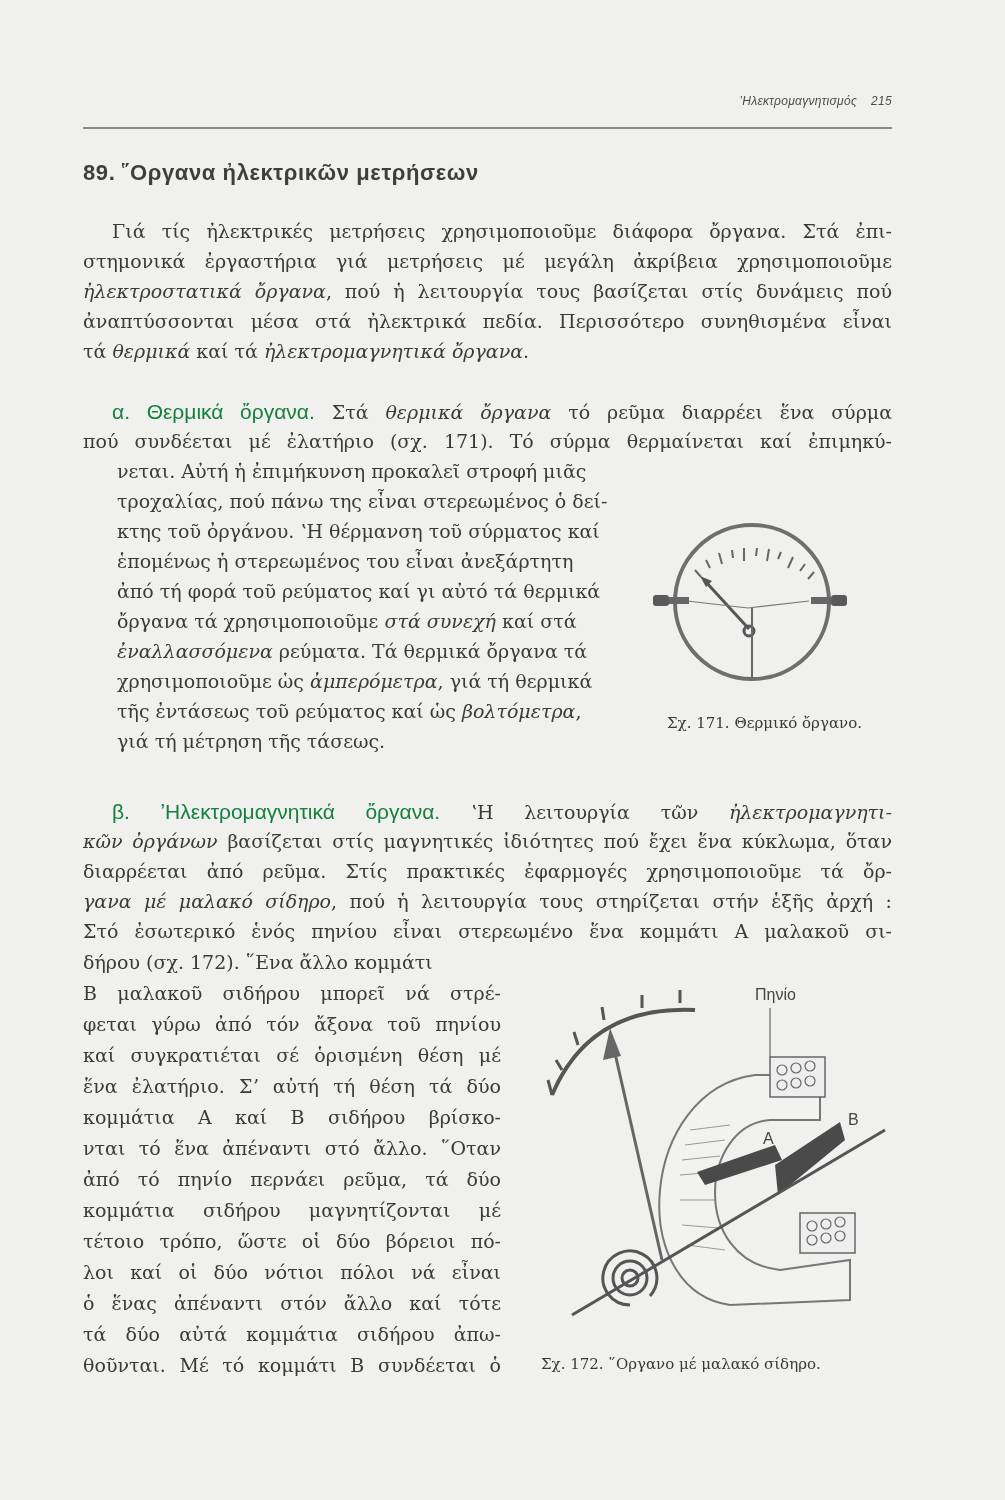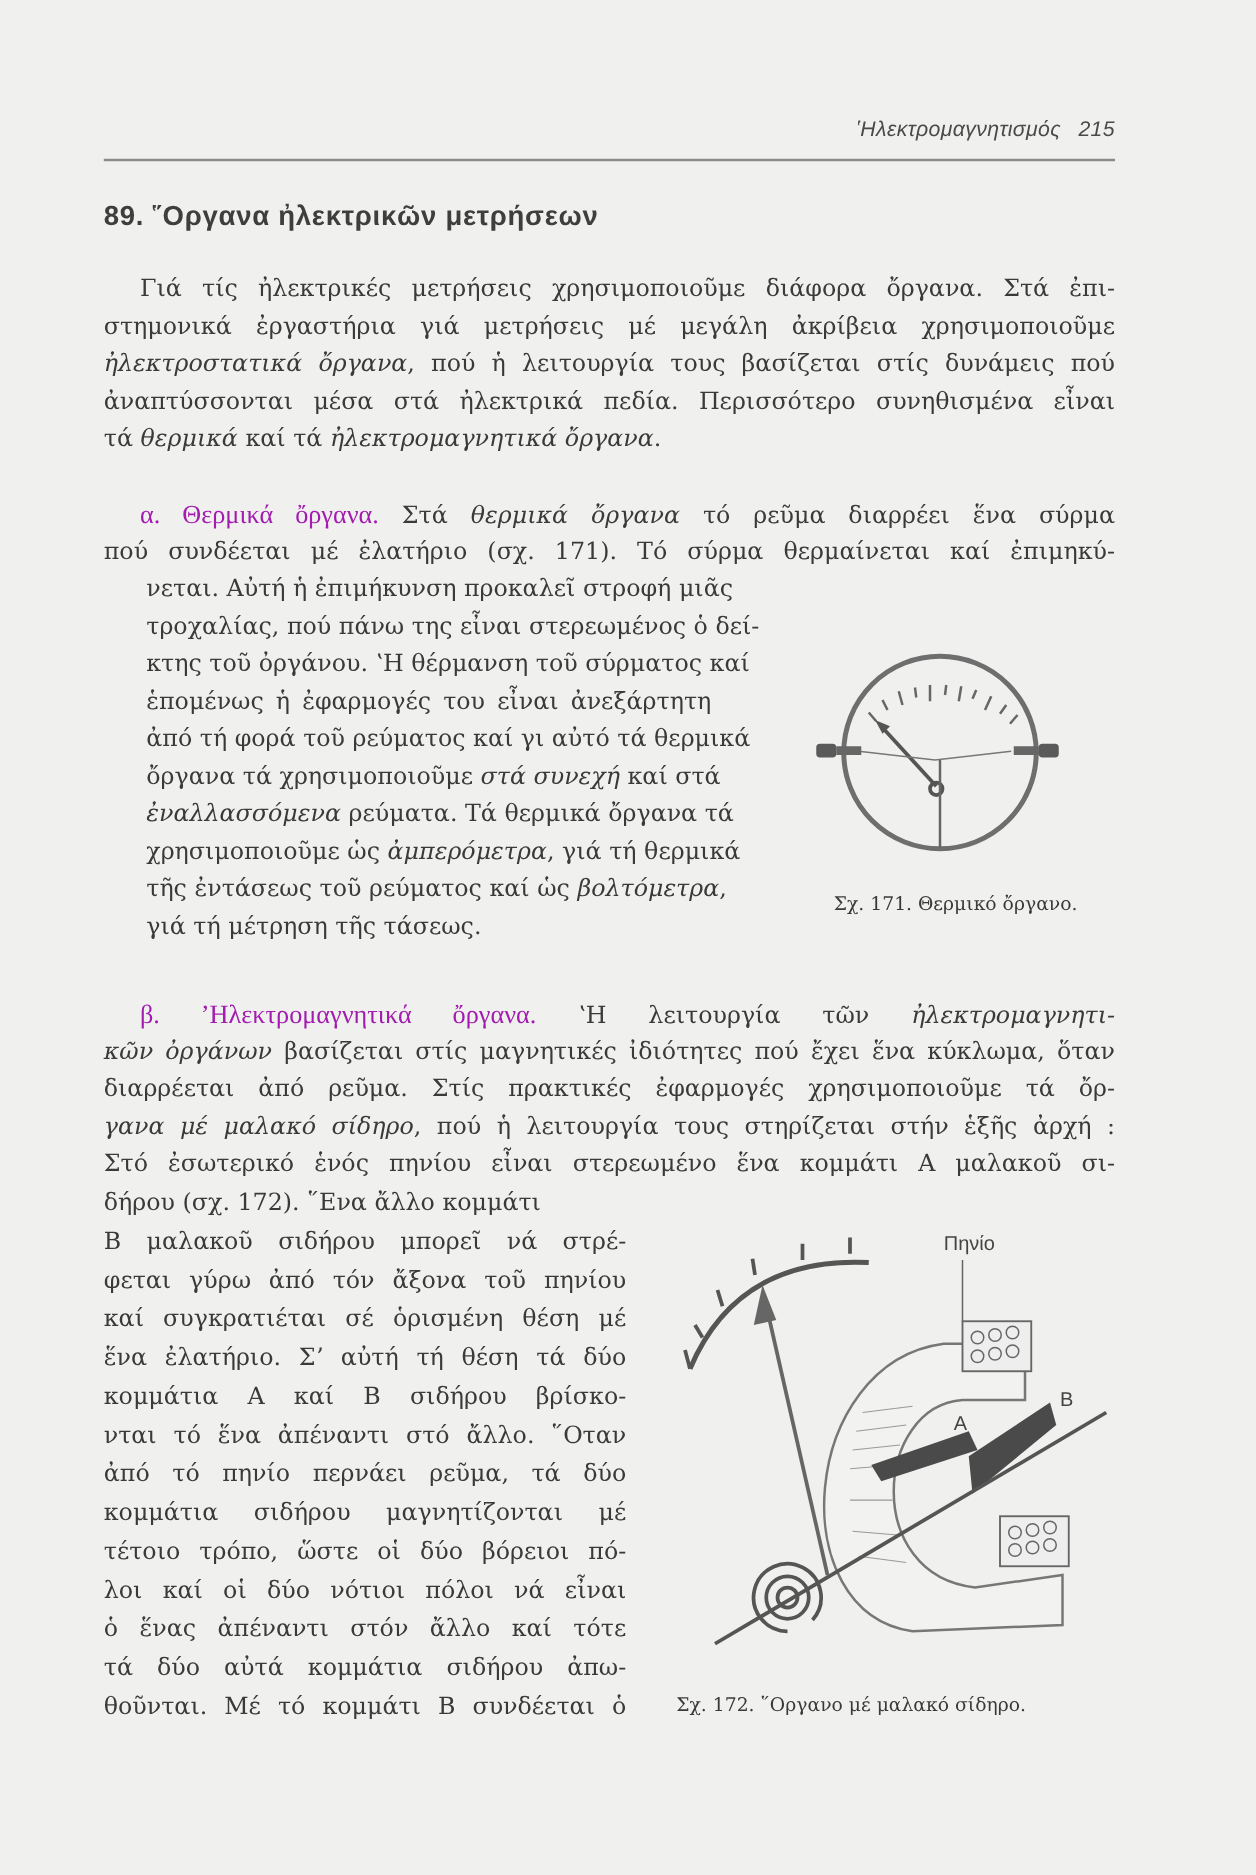--- a/index.html
+++ b/index.html
@@ -7,21 +7,21 @@
     width: 1005px; height: 1500px;
     background: #f0f0ee;
     position: relative;
     overflow: hidden;
     color: #3c3c3c;
     font-family: "DejaVu Serif", serif;
   }
   .running-head {
     position: absolute; right: 113px; top: 94px;
     font-family: "Liberation Sans", sans-serif;
-    font-style: italic; font-size: 17px; color: #4a4a4a;
+    font-style: italic; font-size: 12px; color: #4a4a4a;
     letter-spacing: 0.3px;
   }
   .running-head .pg { margin-left: 14px; }
   .rule {
     position: absolute; left: 83px; width: 809px; top: 127px;
     height: 2px; background: #8a8a8a;
   }
   .section-title {
     position: absolute; left: 83px; top: 160px;
     font-family: "Liberation Sans", sans-serif; font-weight: bold;
@@ -32,21 +32,21 @@
     font-size: 19px; white-space: nowrap; color: #3a3a3a;
     line-height: 1;
   }
   .full { width: 809px; text-align: justify; text-align-last: justify; }
   .narrow { width: 452px; text-align: justify; text-align-last: justify; margin-left: 34px; }
   .narrow2 { width: 418px; text-align: justify; text-align-last: justify; }
   .indent { text-indent: 29px; }
   .last { text-align-last: left; }
   i { font-style: italic; }
   .subhead {
-    font-family: Liberation Serif, serif; font-size: 21px; color: #a21caf;
+    font-family: Liberation Sans, sans-serif; font-size: 21px; color: #15803d;
   }
   .caption {
     position: absolute; font-size: 15px; color: #3a3a3a; white-space: nowrap;
   }
   .fig { position: absolute; }
   .label-sans { font-family: "Liberation Sans", sans-serif; fill: #444; font-size: 16px; }
 </style>
 </head>
 <body>
 
@@ -64,21 +64,21 @@
 <div class="line full" style="top:252px">στημονικά ἐργαστήρια γιά μετρήσεις μέ μεγάλη ἀκρίβεια χρησιμοποιοῦμε</div>
 <div class="line full" style="top:282px"><i>ἠλεκτροστατικά ὄργανα</i><span>, πού ἡ λειτουργία τους βασίζεται στίς δυνάμεις πού</span></div>
 <div class="line full" style="top:312px">ἀναπτύσσονται μέσα στά ἠλεκτρικά πεδία. Περισσότερο συνηθισμένα εἶναι</div>
 <div class="line full last" style="top:342px"><span>τά </span><i>θερμικά</i><span> καί τά </span><i>ἠλεκτρομαγνητικά ὄργανα</i><span>.</span></div>
 
 <div class="line full indent" style="top:401px"><span class="subhead">α. Θερμικά ὄργανα.</span><span> Στά </span><i>θερμικά ὄργανα</i><span> τό ρεῦμα διαρρέει ἕνα σύρμα</span></div>
 <div class="line full" style="top:432px">πού συνδέεται μέ ἐλατήριο (σχ. 171). Τό σύρμα θερμαίνεται καί ἐπιμηκύ-</div>
 <div class="line narrow" style="top:462px">νεται. Αὐτή ἡ ἐπιμήκυνση προκαλεῖ στροφή μιᾶς</div>
 <div class="line narrow" style="top:492px">τροχαλίας, πού πάνω της εἶναι στερεωμένος ὁ δεί-</div>
 <div class="line narrow" style="top:522px">κτης τοῦ ὀργάνου. ʽΗ θέρμανση τοῦ σύρματος καί</div>
-<div class="line narrow" style="top:552px">ἑπομένως ἡ ἐφαρμογές του εἶναι ἀνεξάρτητη</div>
+<div class="line narrow" style="top:552px">ἑπομένως ἡ στερεωμένος του εἶναι ἀνεξάρτητη</div>
 <div class="line narrow" style="top:582px">ἀπό τή φορά τοῦ ρεύματος καί γι αὐτό τά θερμικά</div>
 <div class="line narrow" style="top:612px"><span>ὄργανα τά χρησιμοποιοῦμε </span><i>στά συνεχή</i><span> καί στά</span></div>
 <div class="line narrow" style="top:642px"><i>ἐναλλασσόμενα</i><span> ρεύματα. Τά θερμικά ὄργανα τά</span></div>
 <div class="line narrow" style="top:672px"><span>χρησιμοποιοῦμε ὡς </span><i>ἀμπερόμετρα</i><span>, γιά τή θερμικά</span></div>
 <div class="line narrow" style="top:702px"><span>τῆς ἐντάσεως τοῦ ρεύματος καί ὡς </span><i>βολτόμετρα</i><span>,</span></div>
 <div class="line narrow last" style="top:732px">γιά τή μέτρηση τῆς τάσεως.</div>
 
 <svg class="fig" style="left:645px; top:515px" width="260" height="180" viewBox="0 0 260 180">
   <circle cx="107" cy="87" r="77" fill="none" stroke="#6e6e6e" stroke-width="4"></circle>
   <g stroke="#666" stroke-width="2">

